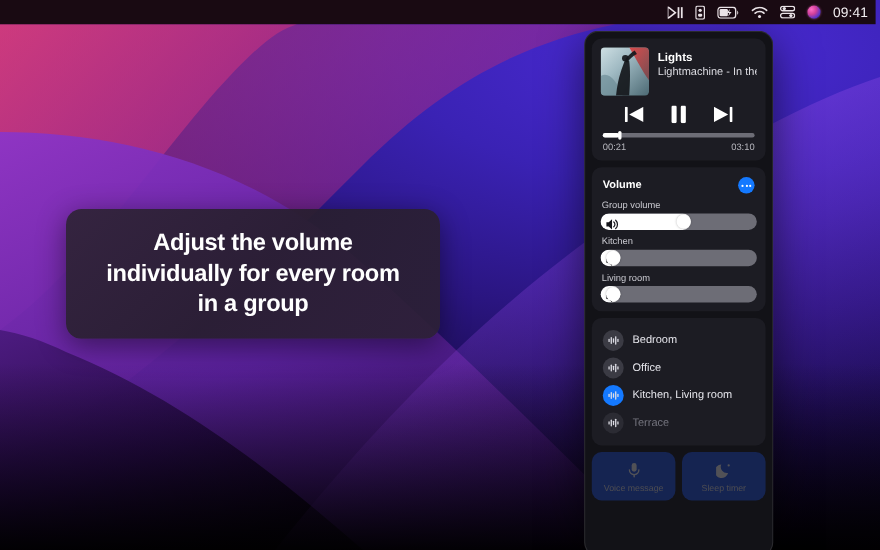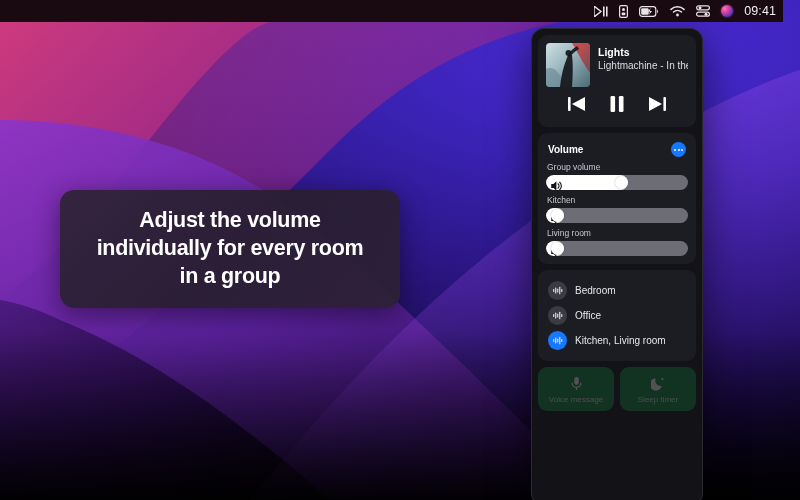--- a/index.html
+++ b/index.html
@@ -15,21 +15,21 @@
   .wp-base {
     position:absolute; inset:0;
     background:
       radial-gradient(120% 90% at 78% 8%, #4b2bd6 0%, #3a22b4 28%, #2a1580 55%, #170a45 80%, #0a0418 100%);
   }
   .wp-layer { position:absolute; inset:0; }
   .wp-layer svg { width:100%; height:100%; display:block; }
 
   
   #menubar {
-    position:absolute; top:0; left:0; right:17px; height:22px;
+    position:absolute; top:0; left:0; right:4px; height:22px;
     background:#190a12;
     display:flex; align-items:center; justify-content:flex-end;
     padding-right:7px; gap:11px;
     z-index:40;
   }
   .mb-item { display:flex; align-items:center; color:#e9e2e6; }
   .mb-clock {
     color:#f2eef1; font-size:12.5px; letter-spacing:0.1px;
     font-family:"Liberation Sans", sans-serif;
   }
@@ -154,21 +154,21 @@
   }
   .room-ico.active { background:#1479ff; }
   .room-ico svg { width:11px; height:11px; }
   .room-name { color:#e6e6ec; font-size:10px; white-space:nowrap; overflow:hidden; }
   .room.dim .room-name { color:#73737d; }
   .room.dim .room-ico { background:#2b2b33; }
 
   
   .actions { display:flex; gap:6px; opacity:.30; }
   .act {
-    flex:1; background:#15803d; border-radius:9px;
+    flex:1; background:#1d4ed8; border-radius:9px;
     display:flex; flex-direction:column; align-items:center; justify-content:center;
     gap:4px; padding:9px 4px 7px; cursor:pointer;
   }
   .act svg { width:15px; height:15px; fill:#e3e3e9; }
   .act-label { color:#cfcfd7; font-size:8px; }
 </style>
 </head>
 <body>
 
 <div id="desktop">
@@ -316,20 +316,30 @@
           </svg>
       </div>
       <div class="tbtn">
         <svg width="17" height="14" viewBox="0 0 17 14">
             <path d="M0 0 L0 14 L13 7 Z"></path>
             <rect x="14.4" y="0" width="2.6" height="14" rx="1"></rect>
           </svg>
       </div>
     </div>
 
+    <div class="prog-wrap">
+      <div class="prog-track">
+        <div class="prog-fill" style="width: 11%;"></div>
+        <div class="prog-thumb" style="left: 11%;"></div>
+      </div>
+      <div class="times">
+        <span>00:21</span>
+        <span>03:10</span>
+      </div>
+    </div>
   </div>
 
   <div class="card">
     <div class="vol-head">
       <div class="vol-title">Volume</div>
       <div class="more-btn">
         <i></i>
         <i></i>
         <i></i>
       </div>
@@ -401,20 +411,32 @@
             <svg viewBox="0 0 12 12">
               <rect x="1.2" y="4.4" width="1.3" height="3.2" rx=".6" fill="#dcdce4"></rect>
               <rect x="3.4" y="2.6" width="1.3" height="6.8" rx=".6" fill="#dcdce4"></rect>
               <rect x="5.6" y="3.8" width="1.3" height="4.4" rx=".6" fill="#dcdce4"></rect>
               <rect x="7.8" y="1.8" width="1.3" height="8.4" rx=".6" fill="#dcdce4"></rect>
               <rect x="10" y="4.4" width="1.3" height="3.2" rx=".6" fill="#dcdce4"></rect>
             </svg>
           </div>
           <div class="room-name">Kitchen, Living room</div>
         </div>
+        <div class="room dim">
+          <div class="room-ico">
+            <svg viewBox="0 0 12 12">
+              <rect x="1.2" y="4.4" width="1.3" height="3.2" rx=".6" fill="#dcdce4"></rect>
+              <rect x="3.4" y="2.6" width="1.3" height="6.8" rx=".6" fill="#dcdce4"></rect>
+              <rect x="5.6" y="3.8" width="1.3" height="4.4" rx=".6" fill="#dcdce4"></rect>
+              <rect x="7.8" y="1.8" width="1.3" height="8.4" rx=".6" fill="#dcdce4"></rect>
+              <rect x="10" y="4.4" width="1.3" height="3.2" rx=".6" fill="#dcdce4"></rect>
+            </svg>
+          </div>
+          <div class="room-name">Terrace</div>
+        </div>
       </div>
   </div>
 
   <div class="actions">
     <div class="act">
       <svg viewBox="0 0 16 16">
           <rect x="5.6" y="1" width="4.8" height="8.4" rx="2.4"></rect>
           <path d="M3.4 7.6 a4.6 4.6 0 0 0 9.2 0" fill="none" stroke="#e3e3e9" stroke-width="1.3" stroke-linecap="round"></path>
           <rect x="7.3" y="12" width="1.4" height="3" rx="0.7"></rect>
         </svg>

